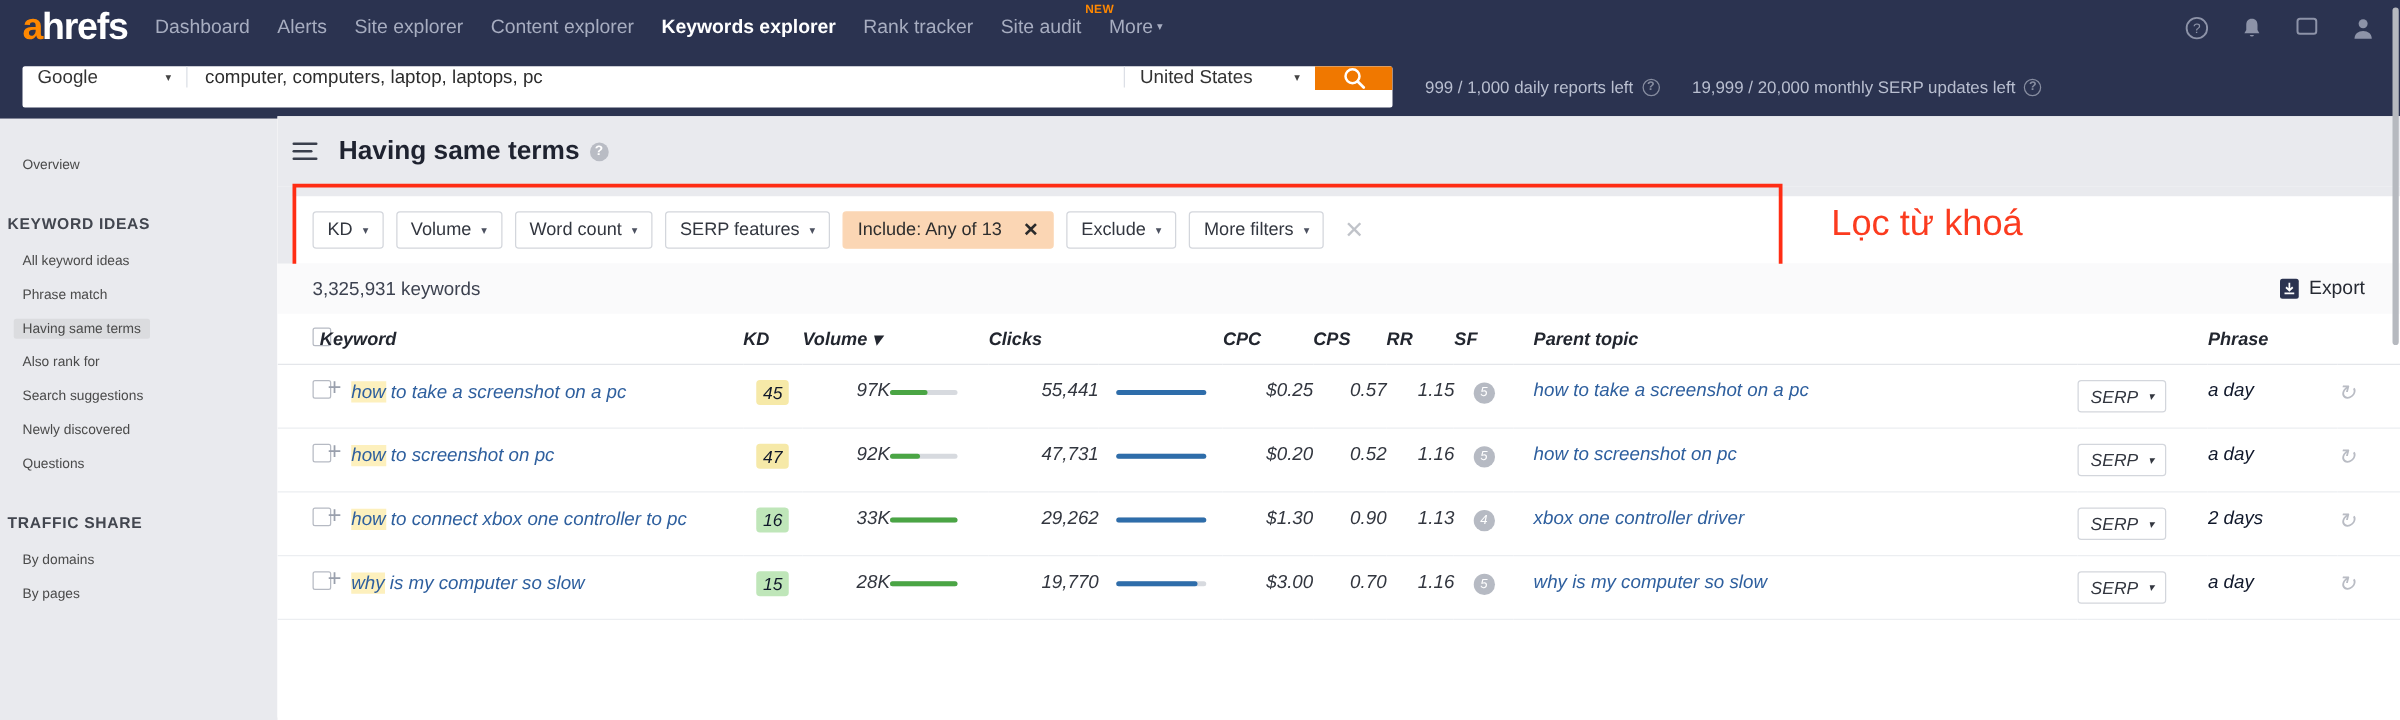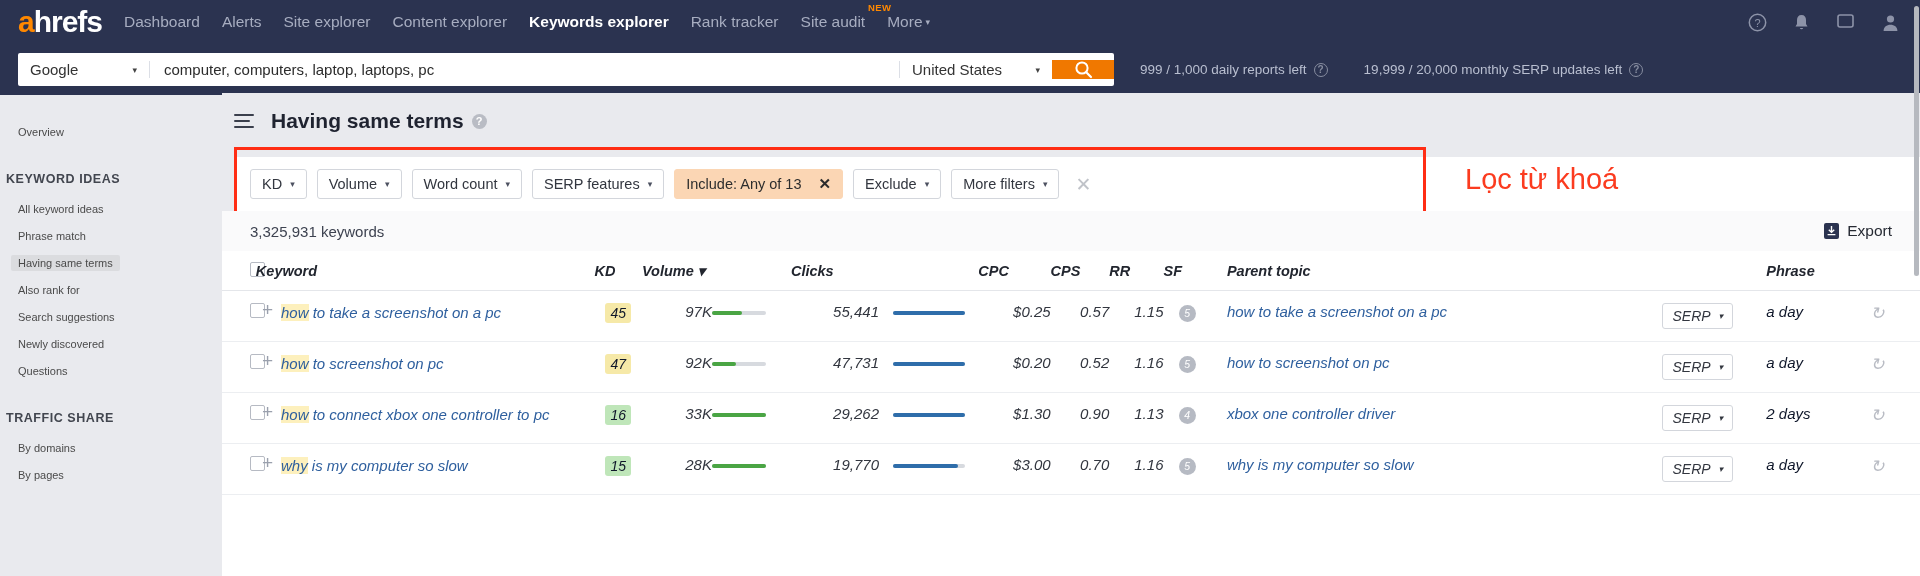--- a/index.html
+++ b/index.html
@@ -38,21 +38,21 @@
     padding-right: 20px;
   }
   .navicon { color: #8d93a8; display: flex; align-items: center; }
 
   
   .searchbar {
     position: absolute; left: 0; top: 44px; width: 1920px; height: 51px;
     background: #2b3350; display: flex; align-items: center;
   }
   .searchwrap {
-    margin-left: 18px; height: 33px; display: flex; align-items: center;
+    margin-left: 18px; height: 33px; display: flex; align-items: flex-start;
     background: #ffffff; border-radius: 2px; overflow: hidden;
   }
   .engine {
     width: 132px; display: flex; align-items: center; justify-content: space-between;
     padding: 0 12px; font-size: 15px; color: #333; border-right: 1px solid #dcdfe6;
   }
   .engine .caret { font-size: 9px; color: #444; }
   .qinput {
     width: 750px; padding: 0 14px; display: flex; align-items: center;
     font-size: 15px; color: #2c2c2c; border-right: 1px solid #dcdfe6;
@@ -60,21 +60,21 @@
   }
   .country {
     width: 152px; display: flex; align-items: center; justify-content: space-between;
     padding: 0 12px; font-size: 15px; color: #333;
   }
   .country .caret { font-size: 9px; color: #444; }
   .searchbtn {
     width: 62px; background: #f07800; display: flex; align-items: center;
     justify-content: center; color: #fff;
   }
-  .quotas { display: flex; align-items: center; gap: 36px; margin-left: 26px; }
+  .quotas { display: flex; align-items: center; gap: 26px; margin-left: 26px; }
   .quota {
     color: #b9bfd0; font-size: 13.5px; display: flex; align-items: center; gap: 7px;
     white-space: nowrap;
   }
   .qmark {
     display: inline-block; width: 14px; height: 14px; border-radius: 50%;
     border: 1.3px solid #878da0; color: #878da0; font-size: 10px;
     line-height: 11px; text-align: center; font-weight: bold;
   }
 

